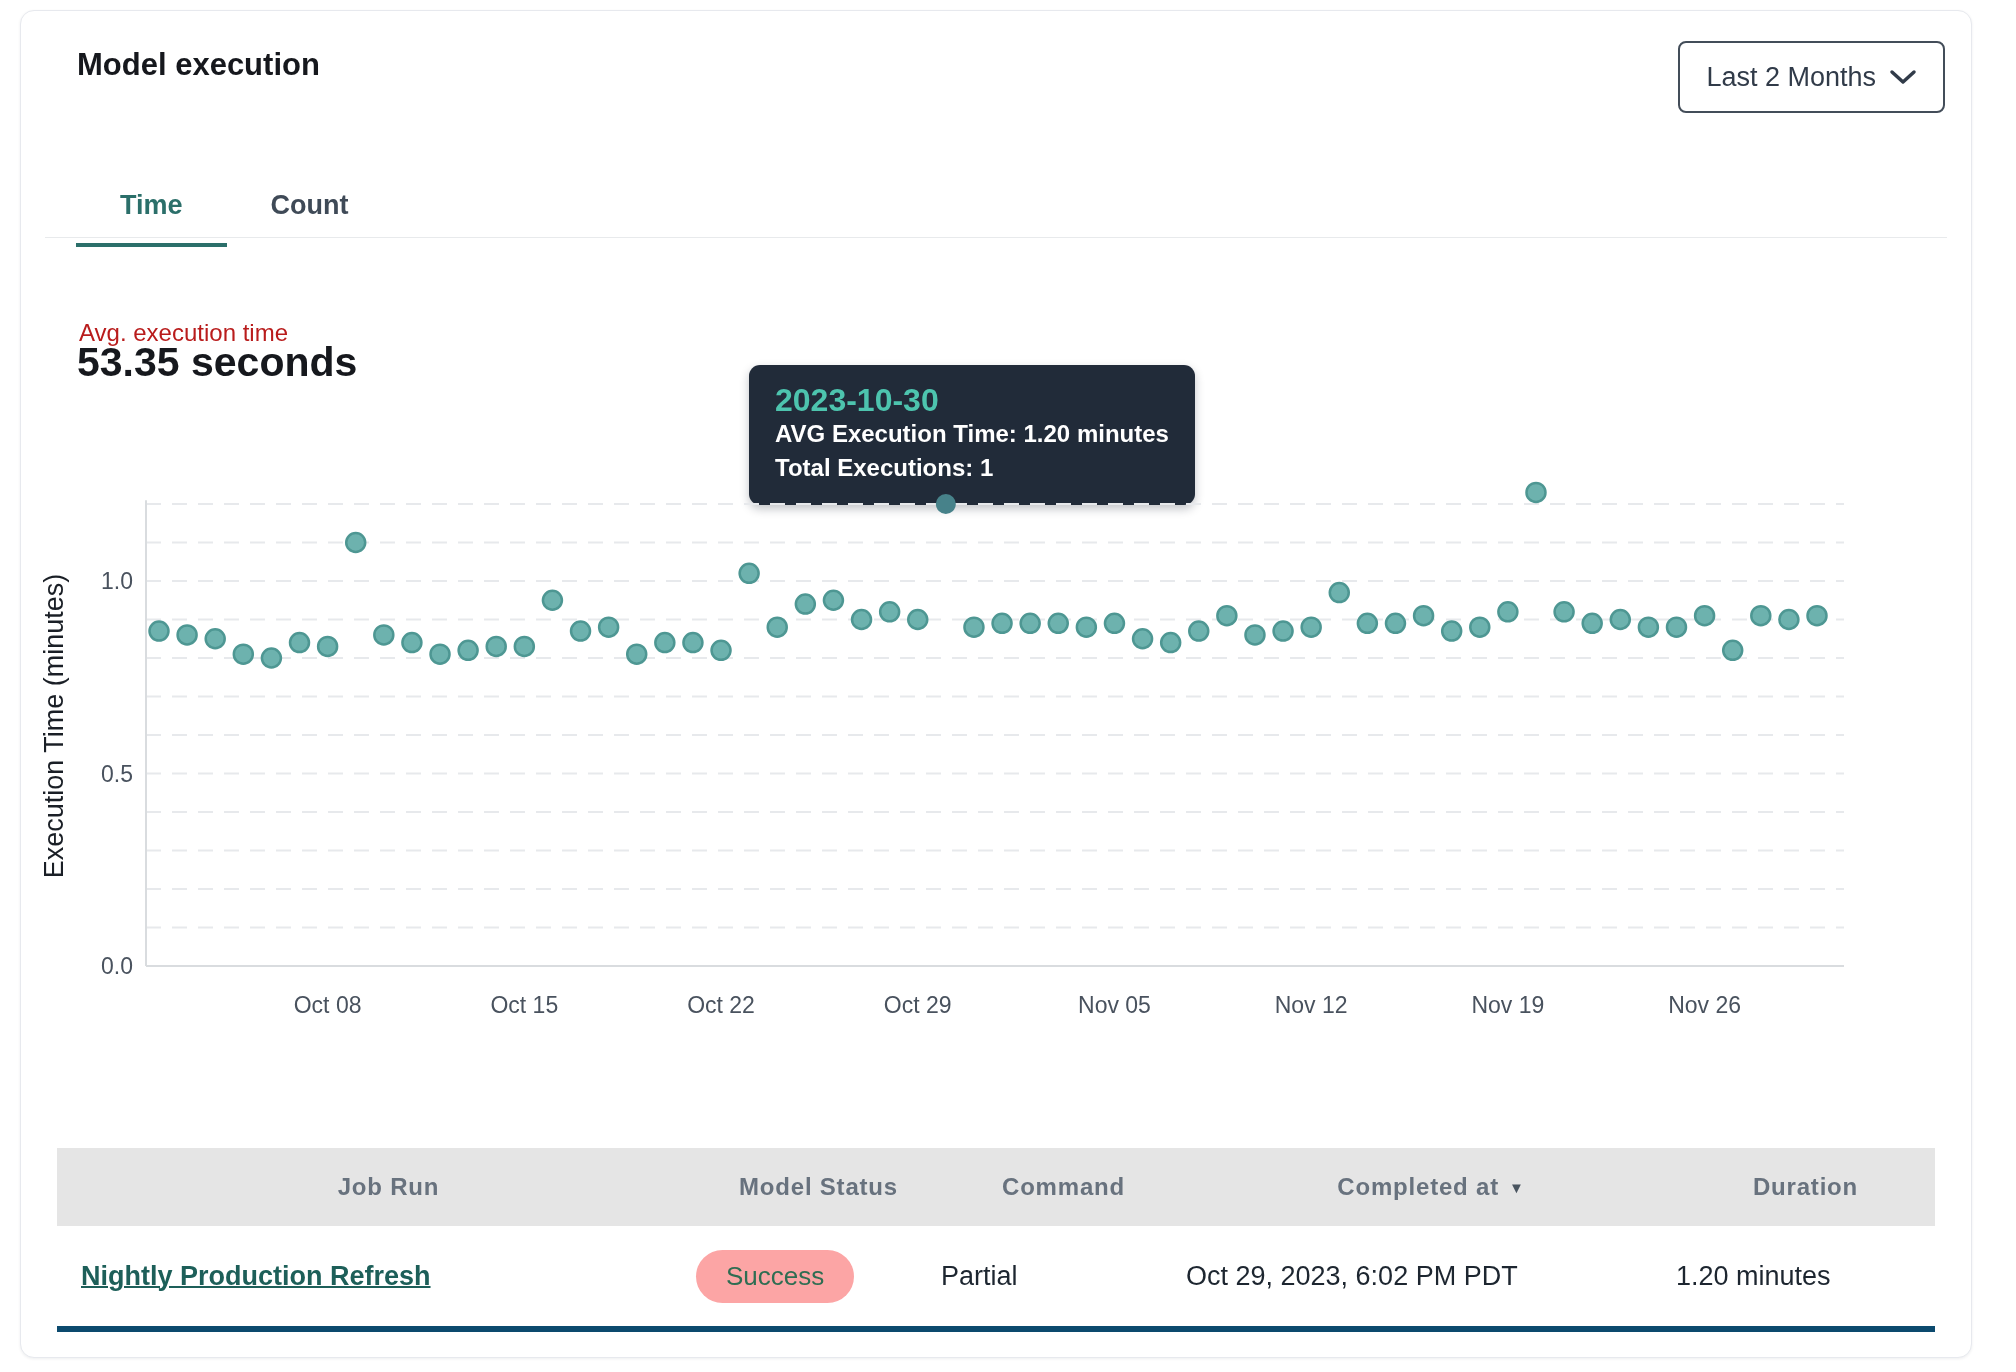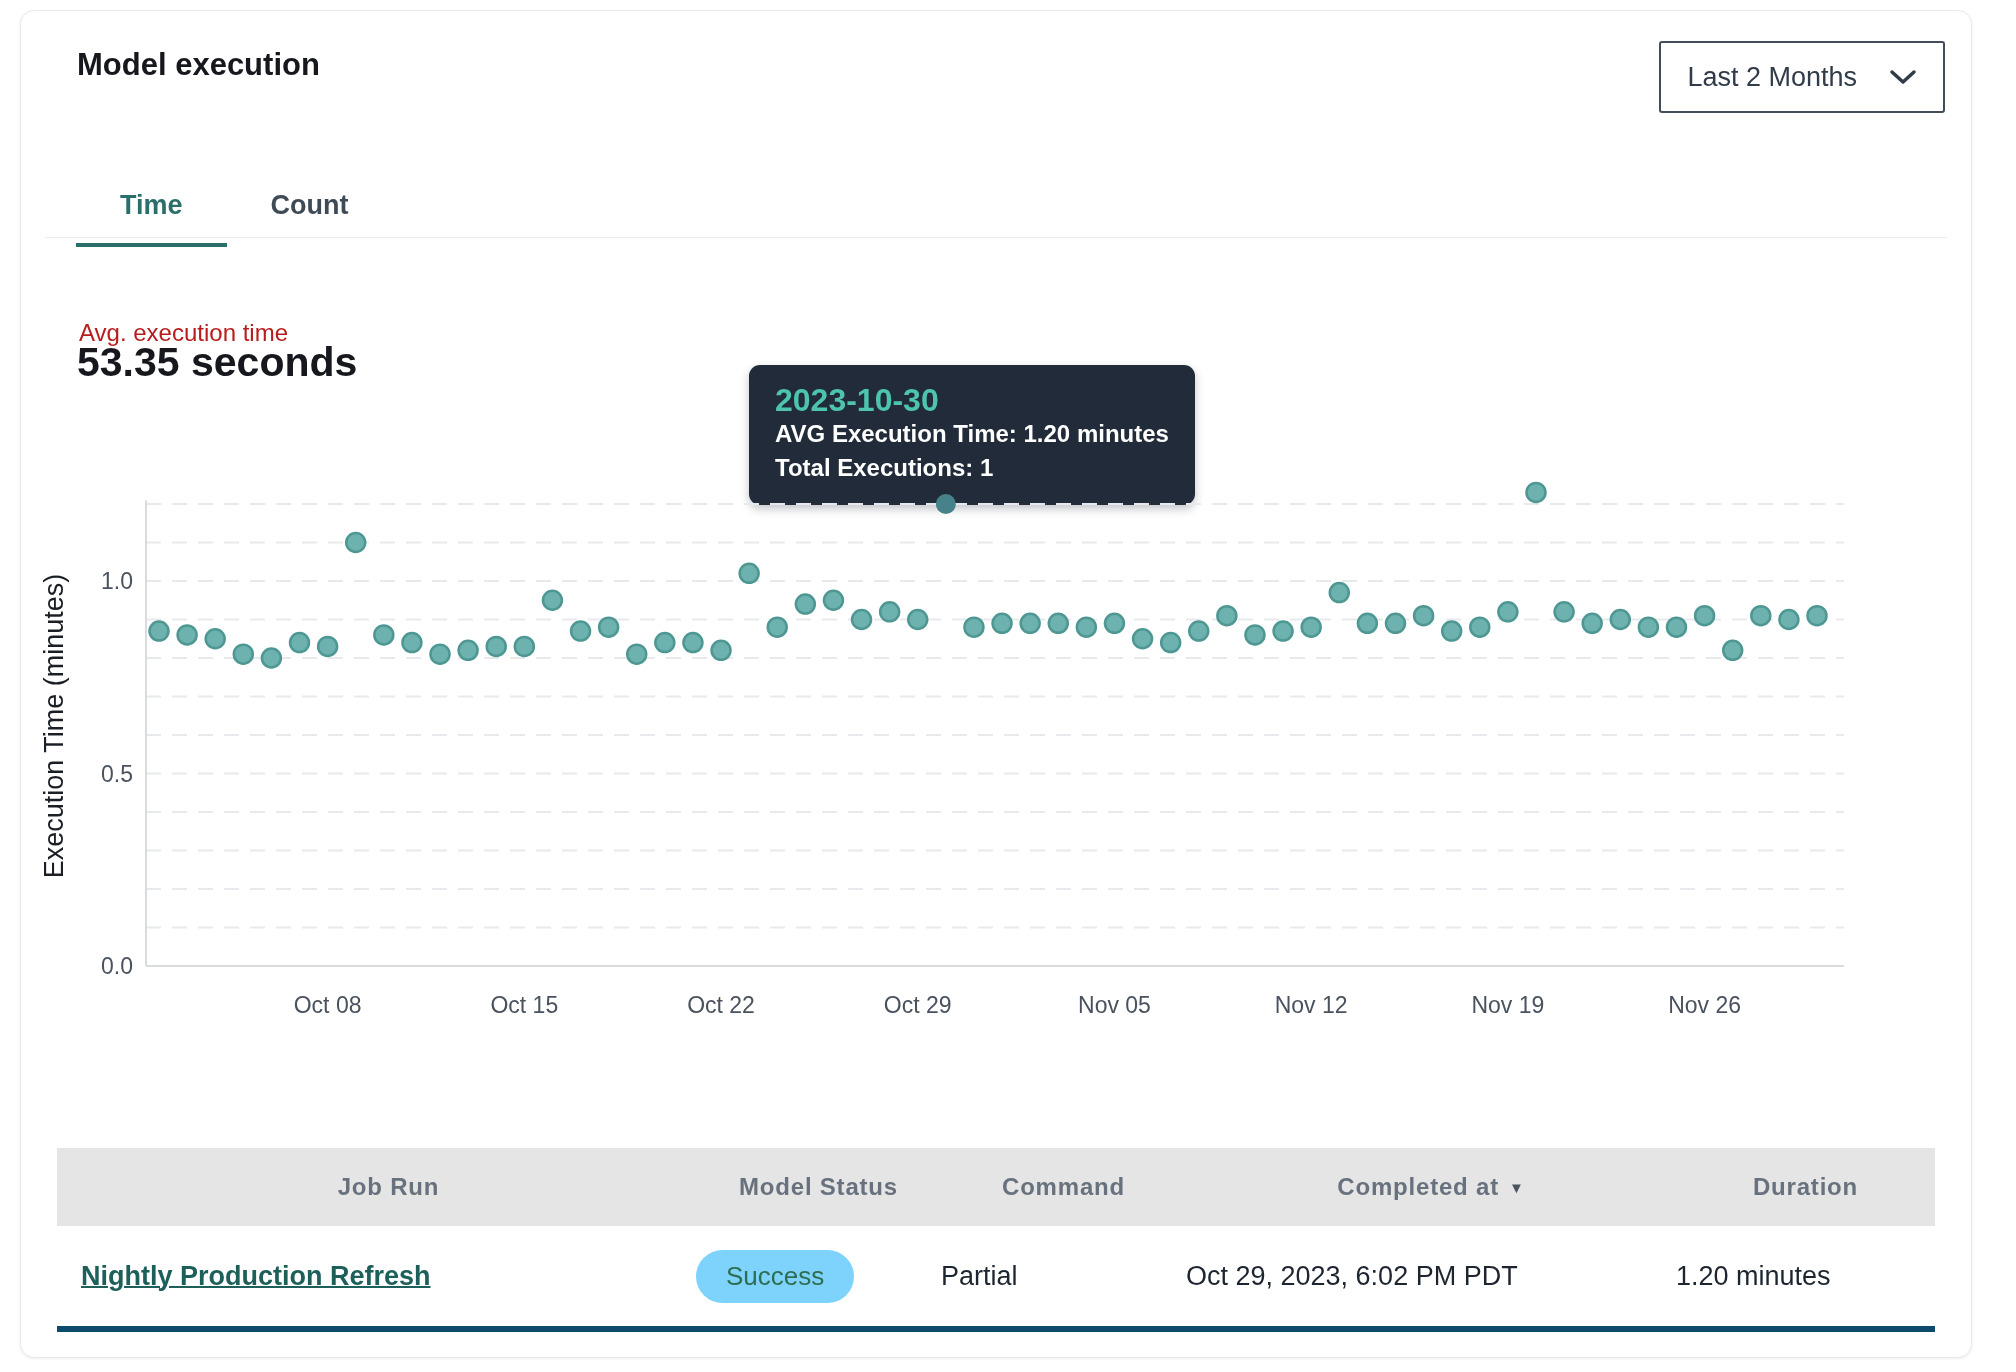--- a/index.html
+++ b/index.html
@@ -9,22 +9,22 @@
     -webkit-font-smoothing:antialiased;color:#1d2630;
   }
   .card{
     position:absolute;left:20px;top:10px;width:1950px;height:1346px;
     background:#fff;border:1px solid #e7e9ee;border-radius:14px;
     box-shadow:0 1px 3px rgba(16,24,40,.07);
   }
   
   .page-title{position:absolute;left:56px;top:36px;font-size:31px;font-weight:600;color:#16181d;}
   .range-btn{
-    position:absolute;right:26px;top:30px;height:72px;display:flex;align-items:center;gap:32px;
-    padding:16px 26px;border:2px solid #434d59;border-radius:3px;background:#fff;cursor:pointer;
+    position:absolute;right:26px;top:30px;height:72px;display:flex;align-items:center;gap:13px;
+    padding:16px 26px;border:2px solid #434d59;border-radius:8px;background:#fff;cursor:pointer;
     font-size:27px;color:#313b49;font-family:inherit;
   }
   .range-btn svg{display:block;}
   
   .tabs{position:absolute;left:55px;top:165px;display:flex;}
   .tab{
     padding:14px 44px 22px 44px;font-size:27px;font-weight:600;color:#3f4a57;
     border-bottom:4px solid transparent;cursor:pointer;
   }
   .tab.active{color:#2b6f6a;border-bottom-color:#2b6f6a;}
@@ -57,21 +57,21 @@
     font-size:24px;font-weight:600;letter-spacing:.8px;color:#68727e;text-align:center;
   }
   .t-row{
     display:grid;grid-template-columns:615px 245px 245px 490px 1fr;align-items:center;
     height:100px;padding-left:24px;border-bottom:6px solid #0c4a6e;background:#fff;
     font-size:27px;color:#1d2630;
   }
   .job-link{color:#1d5f59;font-weight:700;text-decoration:underline;text-decoration-thickness:2px;cursor:pointer;}
   .status-badge{
     display:inline-block;justify-self:start;
-    background:#7dd3fc;color:#2f6d52;font-size:26px;font-weight:500;
+    background:#fca5a5;color:#2f6d52;font-size:26px;font-weight:500;
     padding:11px 30px;border-radius:28px;
   }
   .sort-icon{font-size:15px;color:#4a5560;margin-left:10px;vertical-align:2px;}
 </style>
 </head>
 <body>
 
 <div class="card">
 
   <div class="page-title">Model execution</div>

